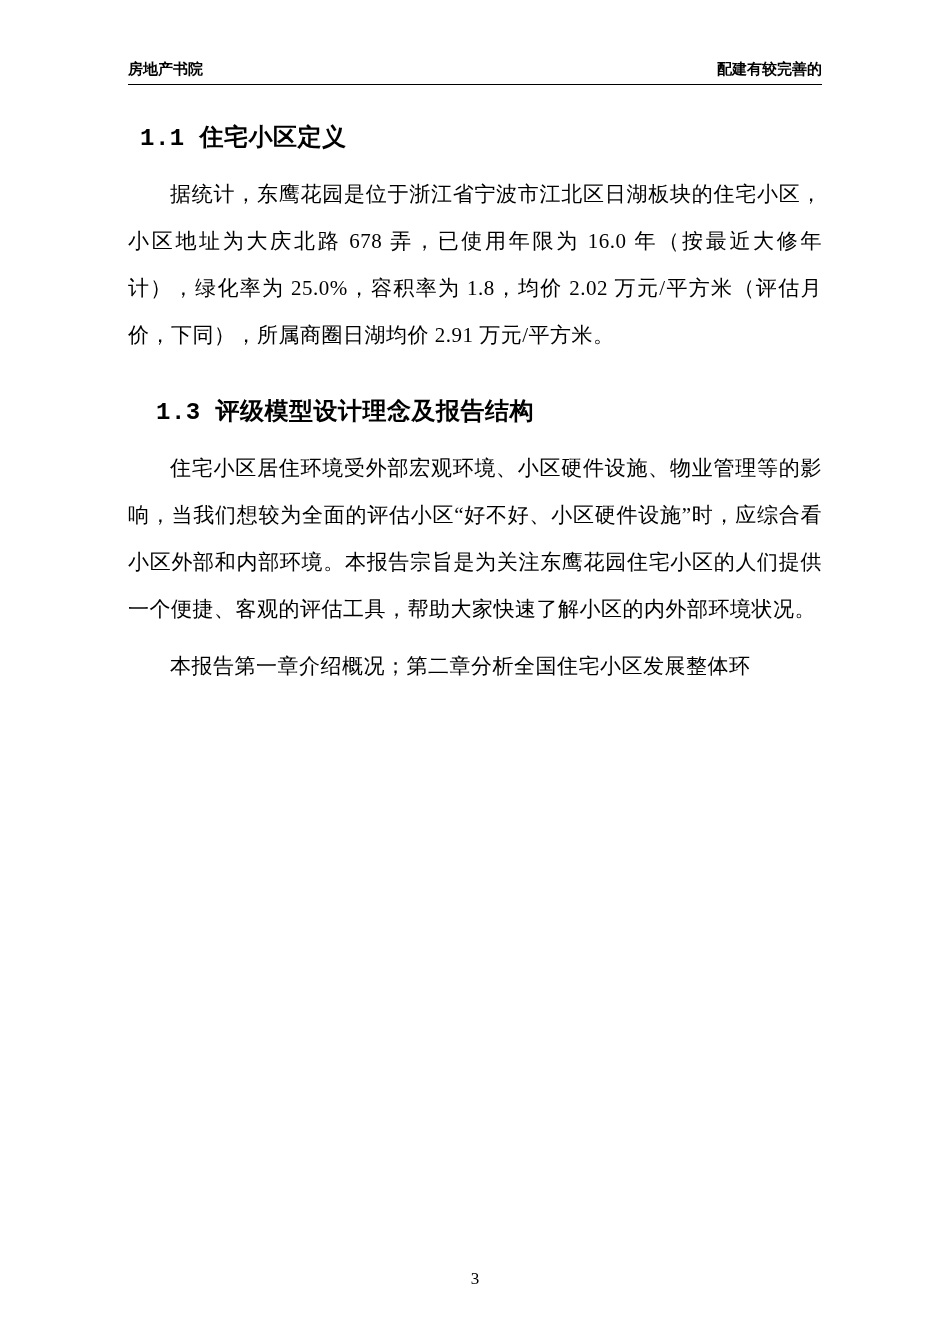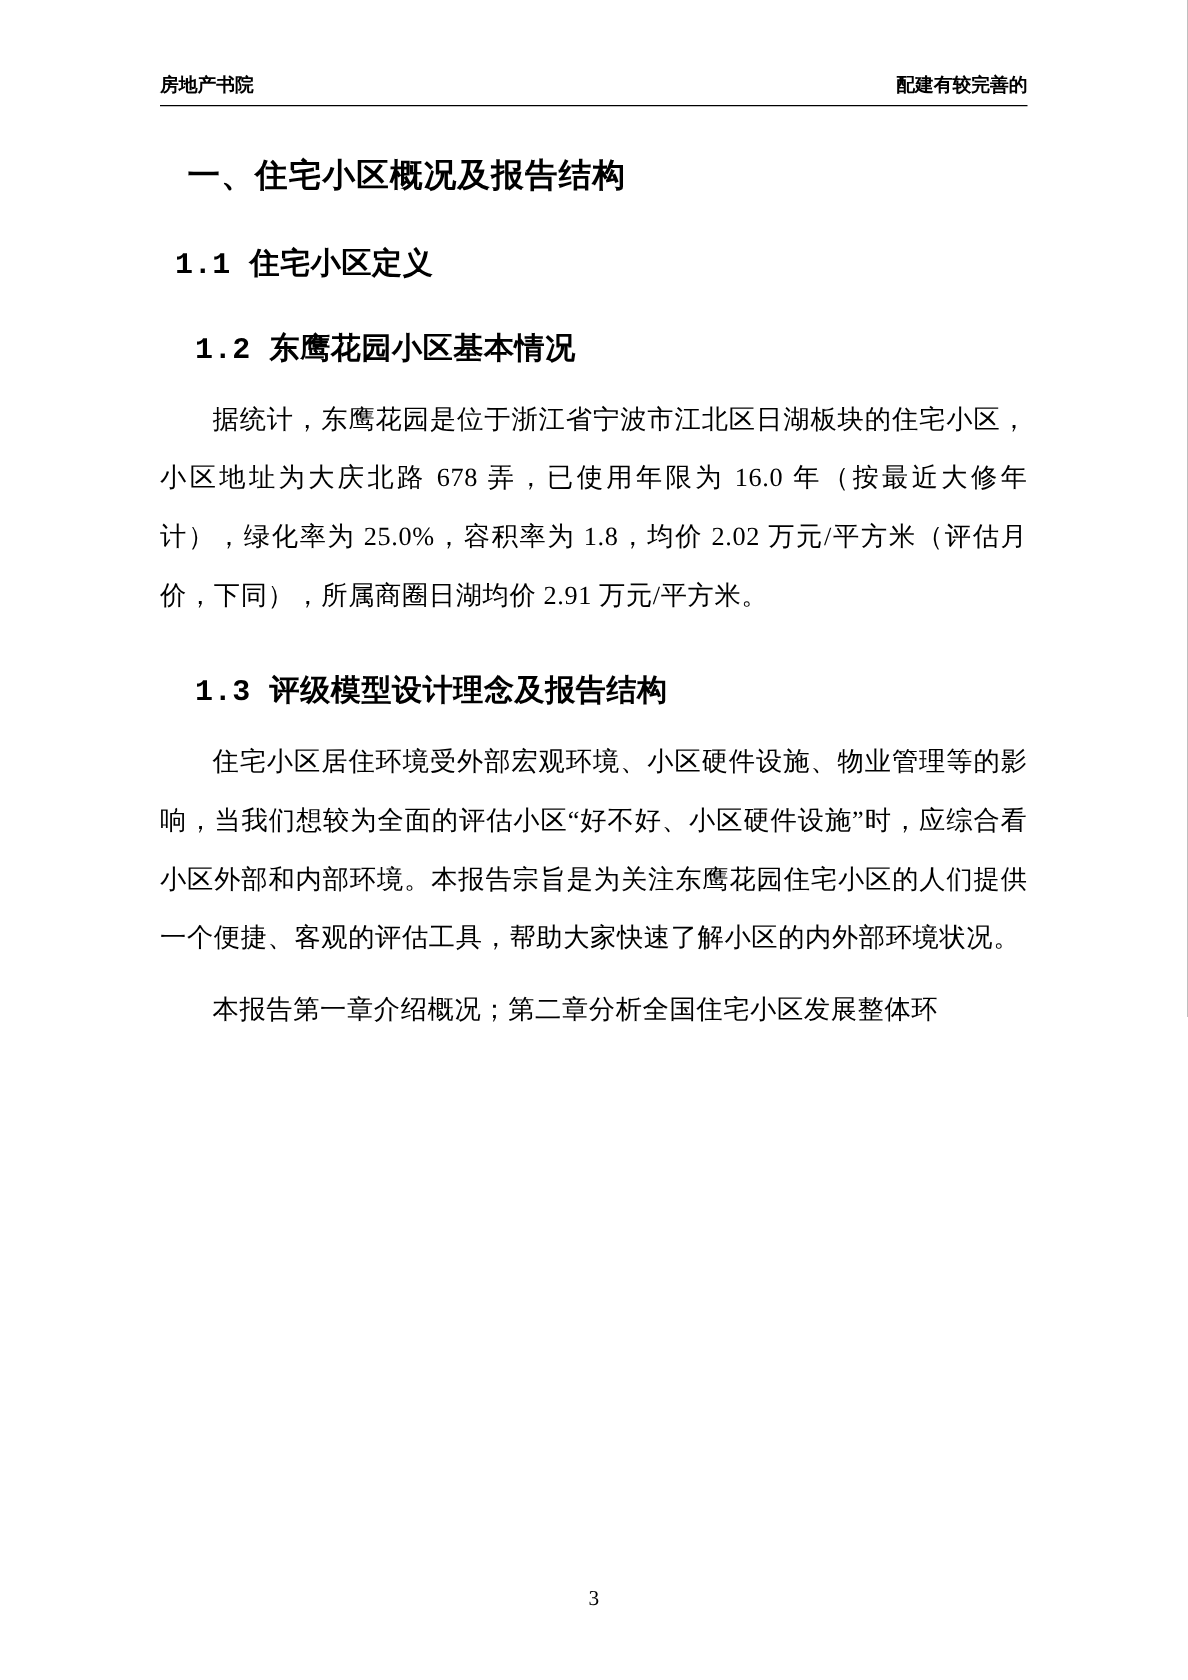--- a/index.html
+++ b/index.html
@@ -85,25 +85,23 @@
 
 <div class="page">
 
   <div class="content">
 
     <div class="header">
       <span class="header-left">房地产书院</span>
       <span class="header-right">配建有较完善的</span>
     </div>
 
-    <h1 class="sec-title">一、住宅小区概况及报告结构</h1>
 
     <h2 class="sub-title">1.1  住宅小区定义</h2>
 
-    <h2 class="sub-title indent2">1.2  东鹰花园小区基本情况</h2>
     <p class="body">据统计，东鹰花园是位于浙江省宁波市江北区日湖板块的住宅小区，小区地址为大庆北路 678 弄，已使用年限为 16.0 年（按最近大修年计），绿化率为 25.0%，容积率为 1.8，均价 2.02 万元/平方米（评估月价，下同），所属商圈日湖均价 2.91 万元/平方米。</p>
 
     <h2 class="sub-title indent2">1.3  评级模型设计理念及报告结构</h2>
     <p class="body">住宅小区居住环境受外部宏观环境、小区硬件设施、物业管理等的影响，当我们想较为全面的评估小区“好不好、小区硬件设施”时，应综合看小区外部和内部环境。本报告宗旨是为关注东鹰花园住宅小区的人们提供一个便捷、客观的评估工具，帮助大家快速了解小区的内外部环境状况。</p>
     <p class="body tight">本报告第一章介绍概况；第二章分析全国住宅小区发展整体环</p>
 
   </div>
 
   <div class="page-number">3</div>
 

